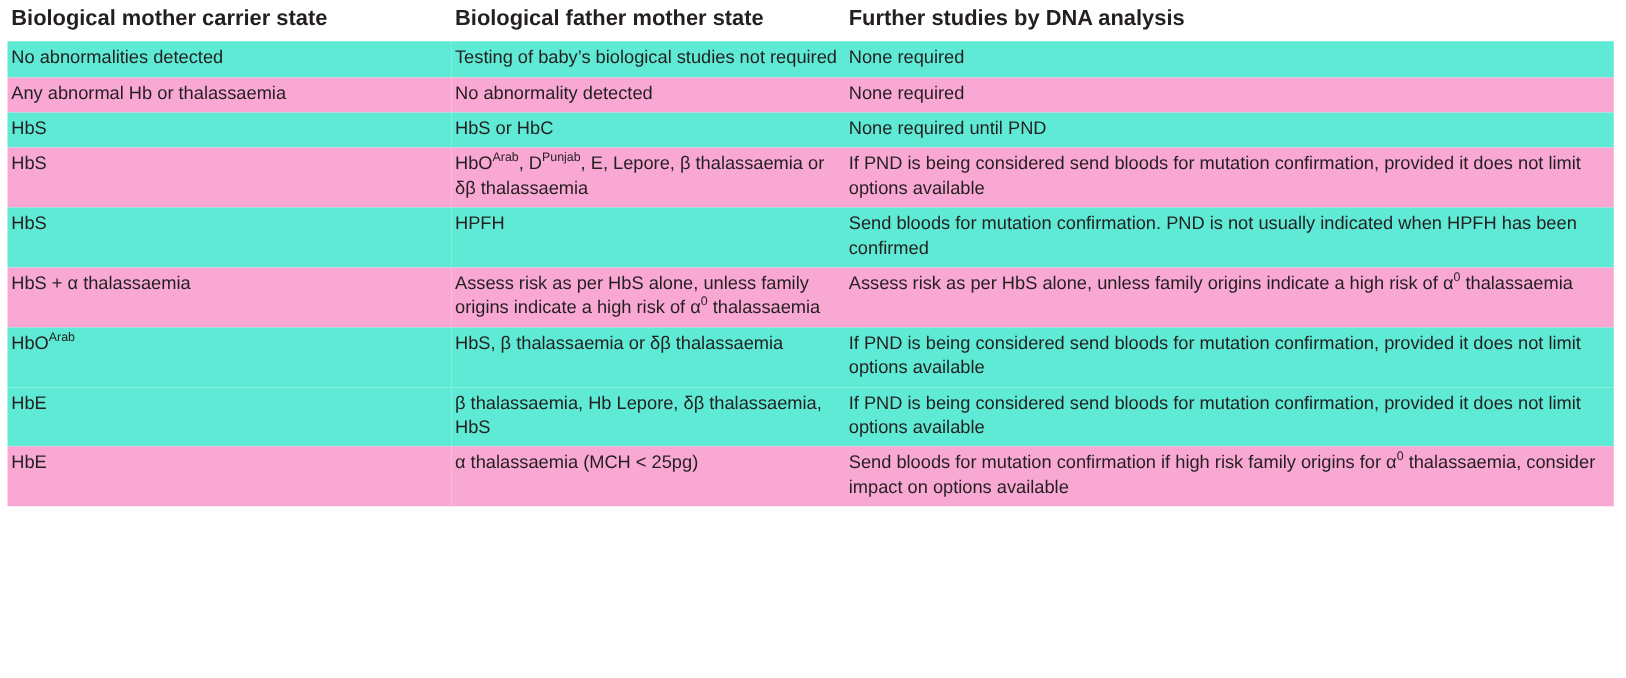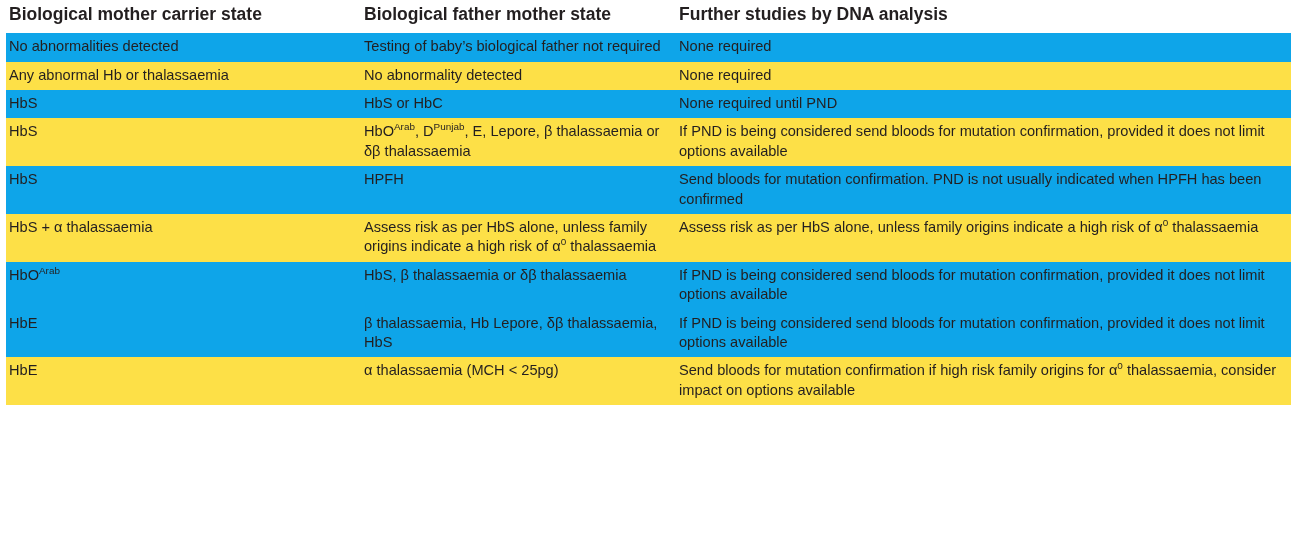--- a/index.html
+++ b/index.html
@@ -41,24 +41,24 @@
   }
   table.carrier-table tbody td {
     font-size: 14.6px;
     font-weight: normal;
     color: #231f20;
     padding: 4px 6px 5px 3px;
     vertical-align: top;
     line-height: 1.33;
   }
   tr.shade td {
-    background: #0ea5e9;
+    background: #5eead4;
   }
   tr.plain td {
-    background: #fde047;
+    background: #f9a8d4;
   }
   sup {
     font-size: 0.68em;
     vertical-align: super;
     line-height: 0;
   }
 </style>
 </head>
 <body>
 
@@ -72,21 +72,21 @@
     <thead>
       <tr>
         <th>Biological mother carrier state</th>
         <th>Biological father mother state</th>
         <th>Further studies by DNA analysis</th>
       </tr>
     </thead>
     <tbody id="table-body">
         <tr class="shade">
           <td>No abnormalities detected</td>
-          <td>Testing of baby’s biological father not required</td>
+          <td>Testing of baby’s biological studies not required</td>
           <td>None required</td>
         </tr>
         <tr class="plain">
           <td>Any abnormal Hb or thalassaemia</td>
           <td>No abnormality detected</td>
           <td>None required</td>
         </tr>
         <tr class="shade">
           <td>HbS</td>
           <td>HbS or HbC</td>

